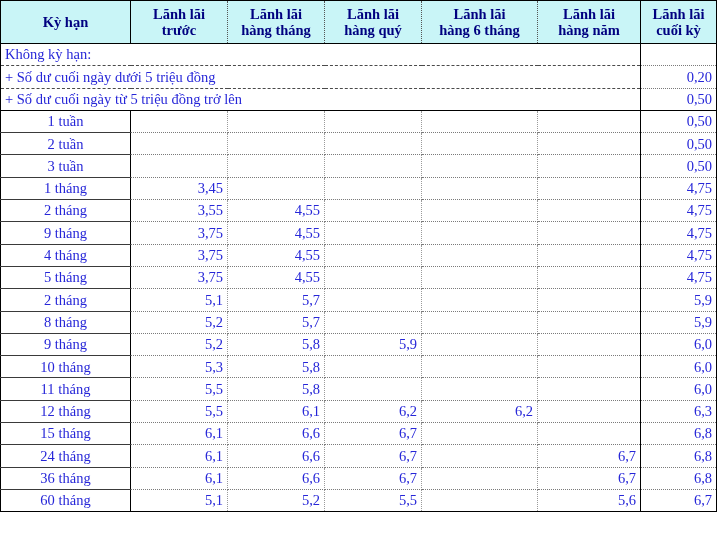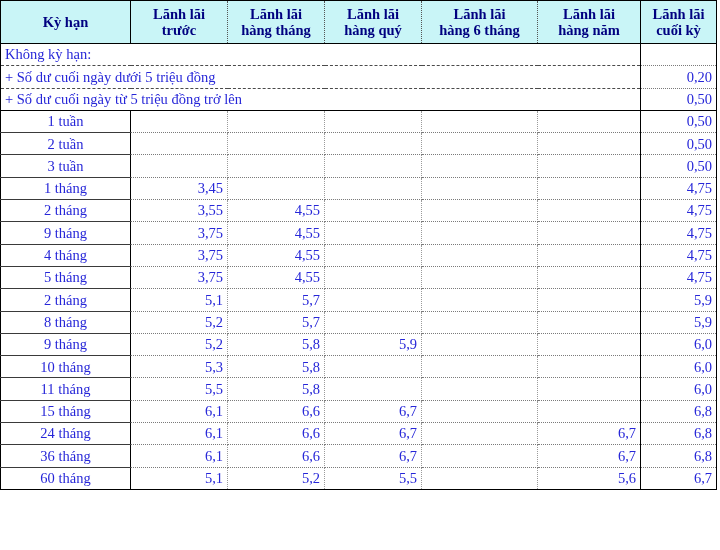--- a/index.html
+++ b/index.html
@@ -272,20 +272,29 @@
         <tr>
           <td class="term">11 tháng</td>
           <td class="num">5,5</td>
           <td class="num">5,8</td>
           <td class="num"></td>
           <td class="num"></td>
           <td class="num"></td>
           <td class="cuoi">6,0</td>
         </tr>
         <tr>
+          <td class="term">12 tháng</td>
+          <td class="num">5,5</td>
+          <td class="num">6,1</td>
+          <td class="num">6,2</td>
+          <td class="num">6,2</td>
+          <td class="num"></td>
+          <td class="cuoi">6,3</td>
+        </tr>
+        <tr>
           <td class="term">15 tháng</td>
           <td class="num">6,1</td>
           <td class="num">6,6</td>
           <td class="num">6,7</td>
           <td class="num"></td>
           <td class="num"></td>
           <td class="cuoi">6,8</td>
         </tr>
         <tr>
           <td class="term">24 tháng</td>

